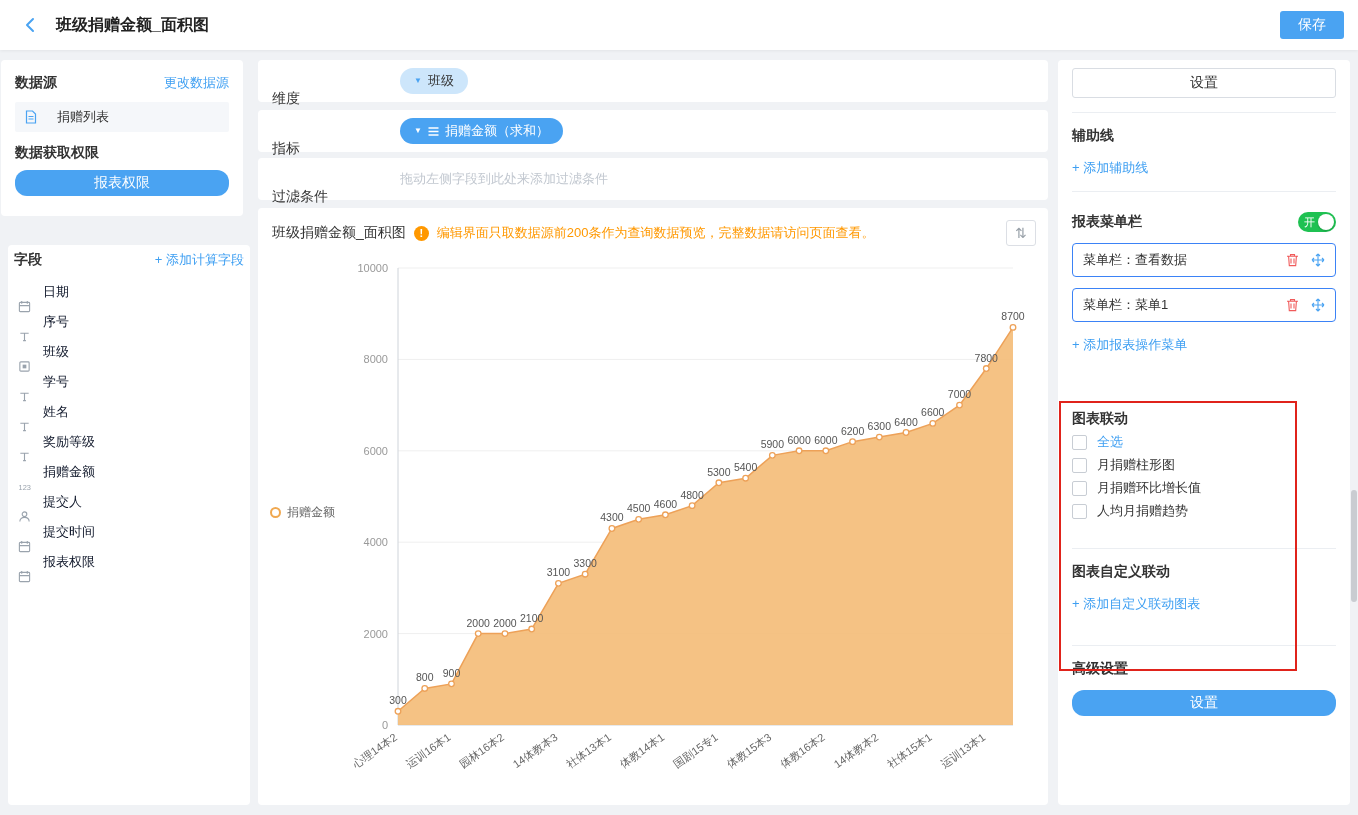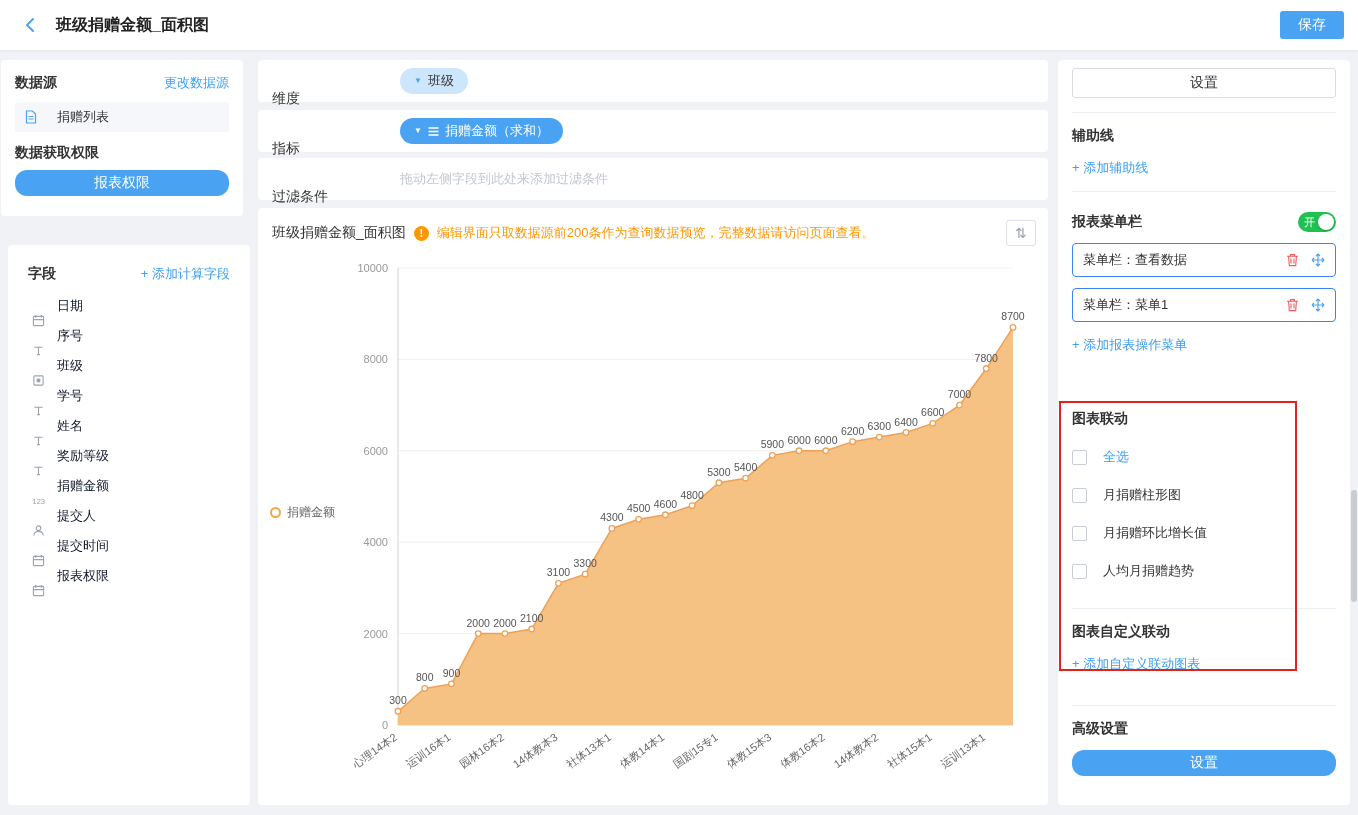--- a/index.html
+++ b/index.html
@@ -24,21 +24,21 @@
   .back{display:flex;margin:0 6px 0 8px;cursor:pointer;}
   .topbar h1{margin:0 0 0 10px;font-size:16px;font-weight:bold;color:#222;}
   .topbar .spacer{flex:1;}
   .btn-save{width:64px;height:28px;background:#4aa3f2;color:#fff;border:none;border-radius:3px;font-size:14px;cursor:pointer;}
 
   
   .ds-card{left:1px;top:60px;width:242px;height:156px;padding:14px;box-sizing:border-box;}
   .src-row{margin-top:10px;height:30px;background:#f5f7fa;display:flex;align-items:center;gap:20px;padding:0 10px;font-size:13px;color:#333;border-radius:2px;cursor:pointer;}
   .mt12{margin-top:12px;}
   .mt8{margin-top:8px;}
-  .fields-card{left:8px;top:245px;width:242px;height:560px;padding:20px;box-sizing:border-box;}
+  .fields-card{left:8px;top:245px;width:242px;height:560px;padding:6px;box-sizing:border-box;}
   .field-item{display:flex;align-items:center;gap:9px;height:30px;padding-left:4px;font-size:13px;color:#0f172a;cursor:grab;}
   .ficon{width:16px;display:flex;align-items:center;margin-top:28px;}
 
   
   .cfg-row{left:258px;width:790px;height:42px;display:flex;align-items:center;padding:0 14px;box-sizing:border-box;}
   .cfg-label{width:128px;font-size:14px;color:#333;flex:none;margin-top:36px;}
   .pill{display:inline-flex;align-items:center;gap:6px;height:26px;border-radius:14px;padding:0 14px;font-size:13px;cursor:pointer;}
   .pill-light{background:#cde6fb;color:#333;}
   .pill-solid{background:#4aa3f2;color:#fff;}
   .caret{font-size:8px;line-height:1;}
@@ -64,21 +64,21 @@
   .sec-title{margin-top:14px;}
   .add{margin-top:14px;}
   .menu-head{margin-top:20px;}
   .menu-item{display:flex;align-items:center;height:32px;border:1px solid #3b82f6;border-radius:4px;padding:0 10px;margin-top:11px;font-size:13px;color:#333;background:#fff;}
   .menu-item .sp{flex:1;}
   .icon-btn{display:flex;margin-left:12px;cursor:pointer;}
   .toggle{width:38px;height:20px;background:#1fc152;border-radius:10px;position:relative;display:inline-flex;align-items:center;cursor:pointer;flex:none;}
   .toggle-label{color:#fff;font-size:11px;margin-left:6px;}
   .knob{position:absolute;right:2px;top:2px;width:16px;height:16px;background:#fff;border-radius:50%;box-shadow:0 1px 2px rgba(0,0,0,.2);}
   .mt-xl{margin-top:56px;}
-  .opt-row{display:flex;align-items:center;gap:16px;margin-top:20px;font-size:13px;color:#333;cursor:pointer;font-family:Liberation Mono, monospace;}
+  .opt-row{display:flex;align-items:center;gap:10px;margin-top:5px;font-size:13px;color:#333;cursor:pointer;font-family:Liberation Mono, monospace;}
   .opt-row .link{font-size:13px;}
   .cb{width:13px;height:13px;border:1px solid #c8cdd4;border-radius:2px;background:#fff;flex:none;}
   .divider.big{margin-top:28px;}
   .divider.big2{margin-top:32px;}
   .adv-btn{margin-top:12px;}
 
   .red-annotation{position:absolute;left:1059px;top:401px;width:238px;height:270px;border:2px solid #e0231b;z-index:40;pointer-events:none;box-sizing:border-box;}
   .scroll-thumb{position:absolute;right:1px;top:490px;width:6px;height:112px;background:#c9ccd1;border-radius:3px;z-index:60;cursor:pointer;}
 </style>
 </head>

